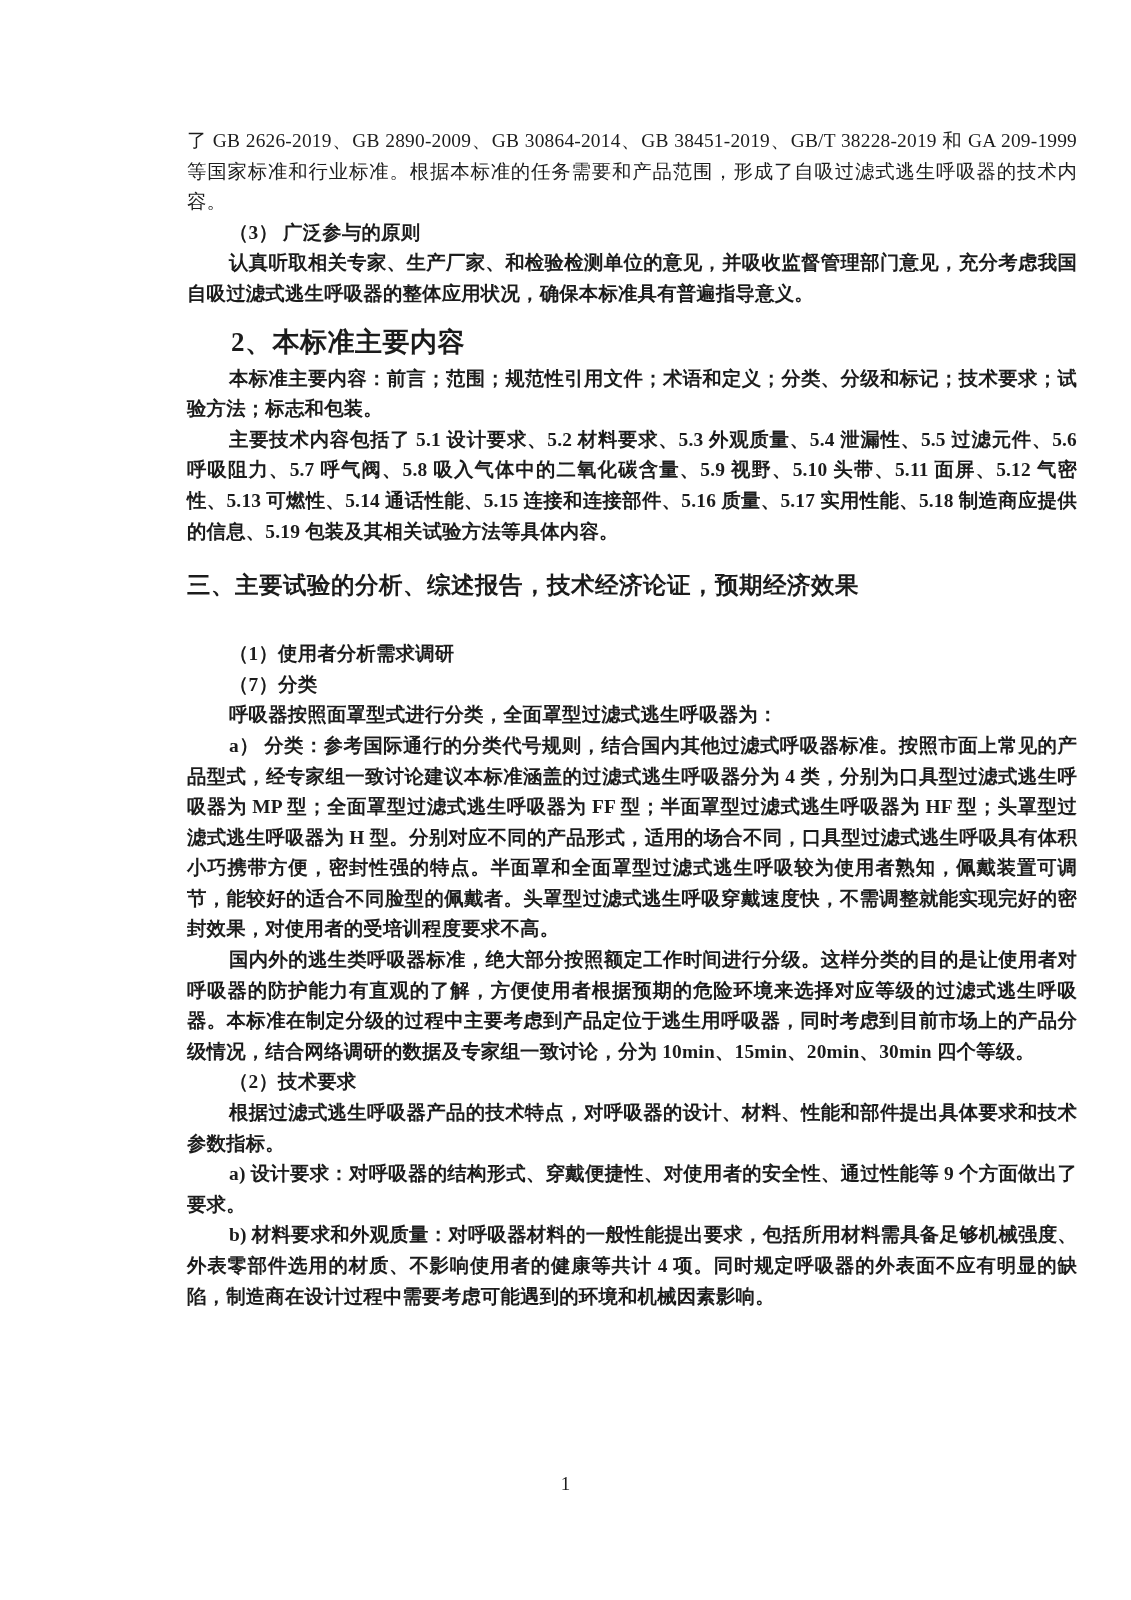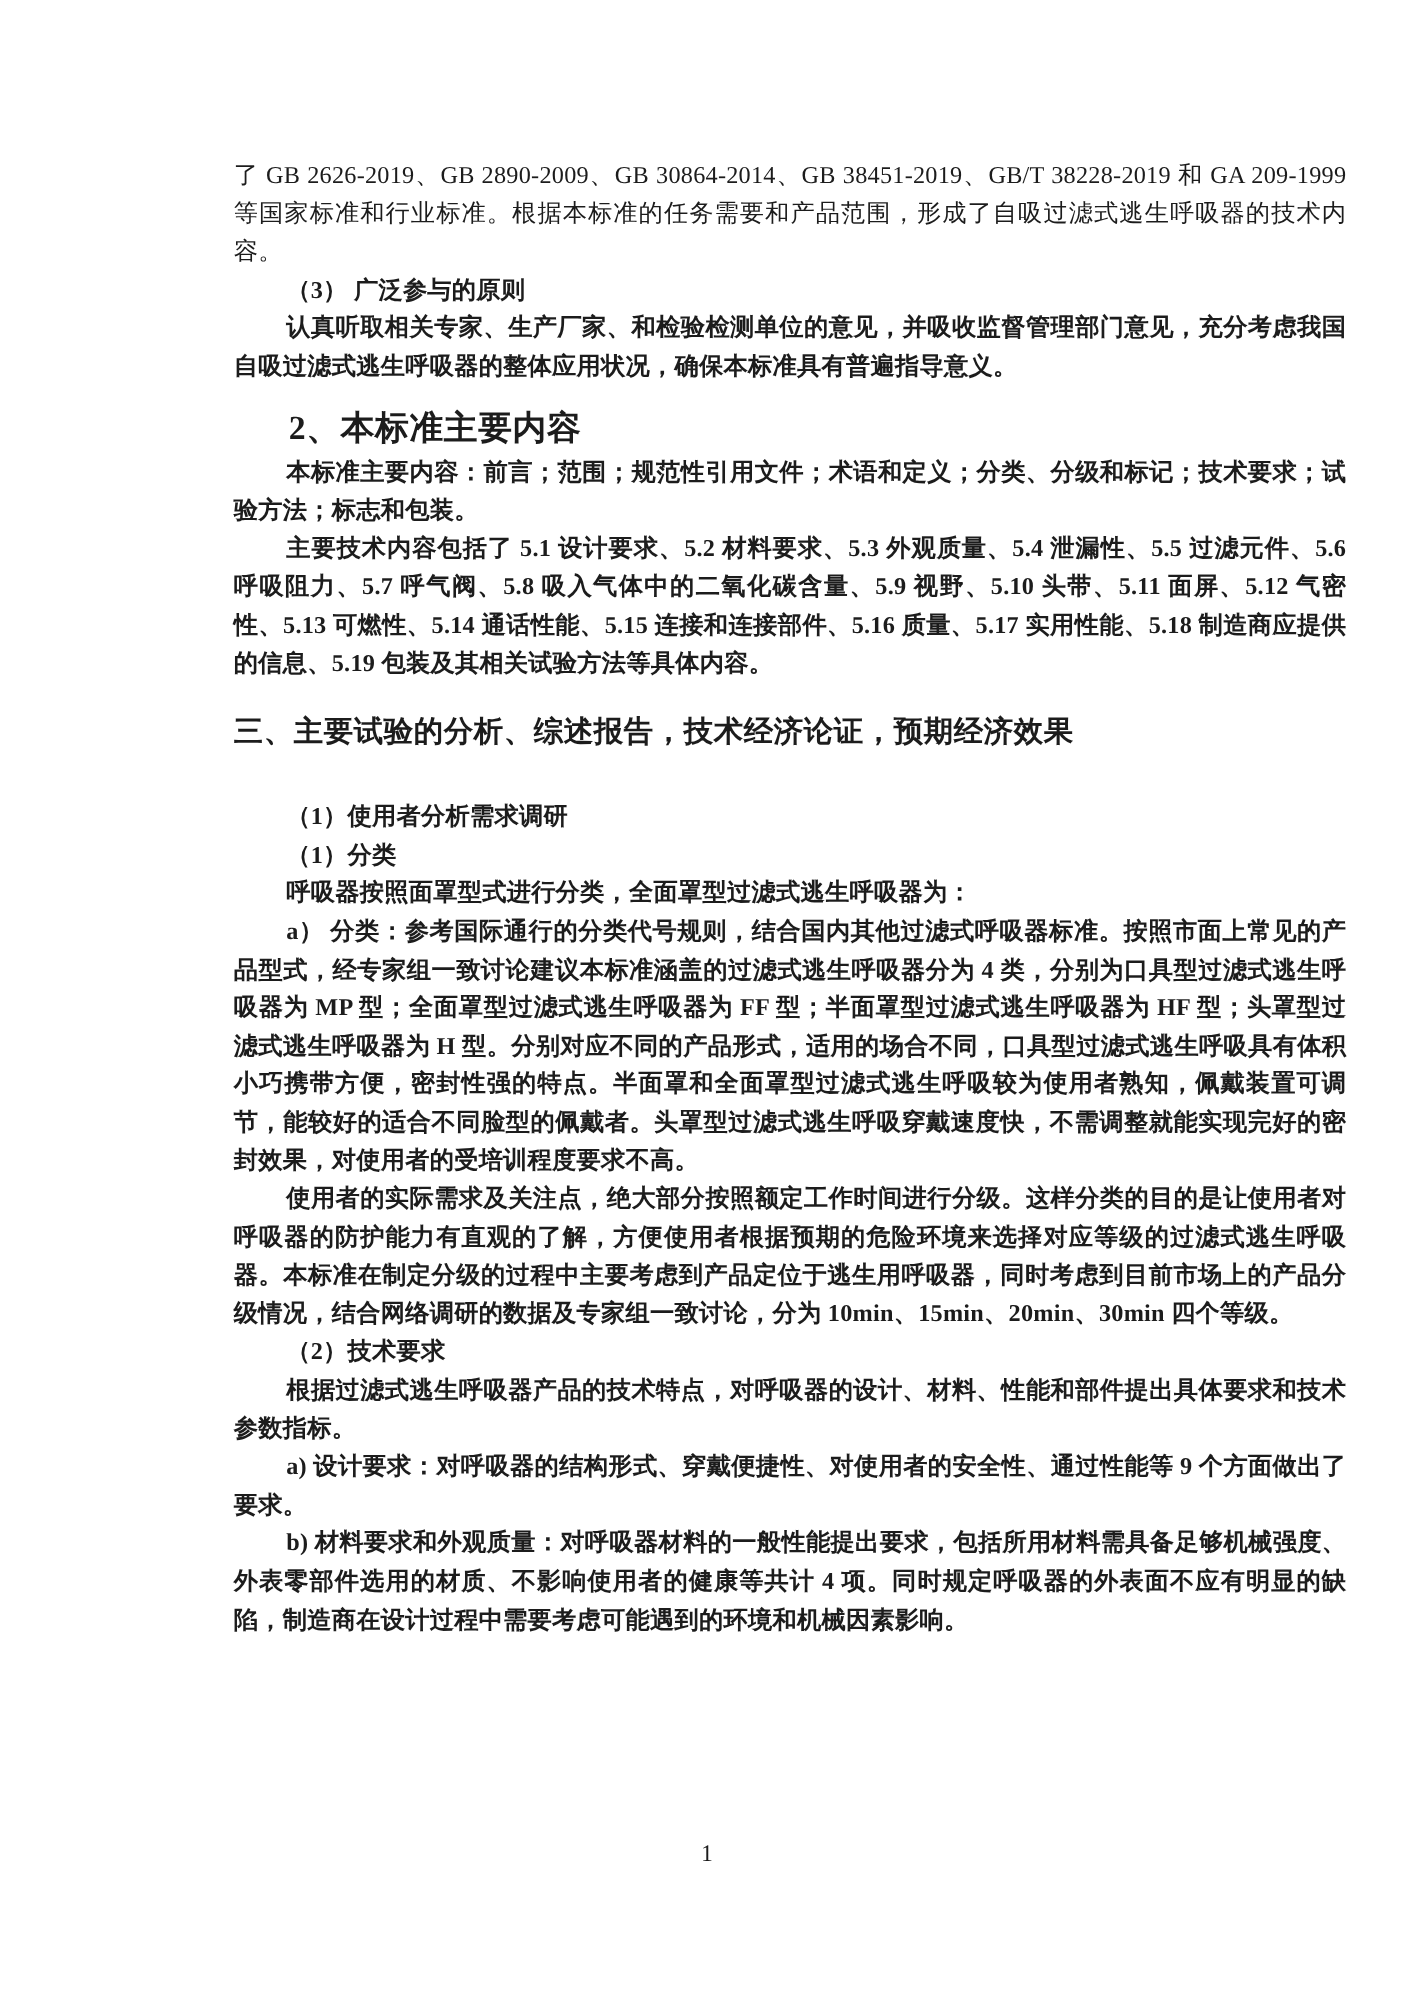--- a/index.html
+++ b/index.html
@@ -66,23 +66,23 @@
 <div class="page">
   <div class="content">
     <p class="p">了 GB 2626-2019、GB 2890-2009、GB 30864-2014、GB 38451-2019、GB/T 38228-2019 和 GA 209-1999 等国家标准和行业标准。根据本标准的任务需要和产品范围，形成了自吸过滤式逃生呼吸器的技术内容。</p>
     <p class="p ti">（3） 广泛参与的原则</p>
     <p class="p ti">认真听取相关专家、生产厂家、和检验检测单位的意见，并吸收监督管理部门意见，充分考虑我国自吸过滤式逃生呼吸器的整体应用状况，确保本标准具有普遍指导意义。</p>
     <h3 class="h2">2、本标准主要内容</h3>
     <p class="p ti">本标准主要内容：前言；范围；规范性引用文件；术语和定义；分类、分级和标记；技术要求；试验方法；标志和包装。</p>
     <p class="p ti">主要技术内容包括了 5.1 设计要求、5.2 材料要求、5.3 外观质量、5.4 泄漏性、5.5 过滤元件、5.6 呼吸阻力、5.7 呼气阀、5.8 吸入气体中的二氧化碳含量、5.9 视野、5.10 头带、5.11 面屏、5.12 气密性、5.13 可燃性、5.14 通话性能、5.15 连接和连接部件、5.16 质量、5.17 实用性能、5.18 制造商应提供的信息、5.19 包装及其相关试验方法等具体内容。</p>
     <h2 class="h1">三、主要试验的分析、综述报告，技术经济论证，预期经济效果</h2>
     <p class="p ti">（1）使用者分析需求调研</p>
-    <p class="p ti">（1）分类</p>
+    <p class="p ti">（7）分类</p>
     <p class="p ti">呼吸器按照面罩型式进行分类，全面罩型过滤式逃生呼吸器为：</p>
     <p class="p ti">a） 分类：参考国际通行的分类代号规则，结合国内其他过滤式呼吸器标准。按照市面上常见的产品型式，经专家组一致讨论建议本标准涵盖的过滤式逃生呼吸器分为 4 类，分别为口具型过滤式逃生呼吸器为 MP 型；全面罩型过滤式逃生呼吸器为 FF 型；半面罩型过滤式逃生呼吸器为 HF 型；头罩型过滤式逃生呼吸器为 H 型。分别对应不同的产品形式，适用的场合不同，口具型过滤式逃生呼吸具有体积小巧携带方便，密封性强的特点。半面罩和全面罩型过滤式逃生呼吸较为使用者熟知，佩戴装置可调节，能较好的适合不同脸型的佩戴者。头罩型过滤式逃生呼吸穿戴速度快，不需调整就能实现完好的密封效果，对使用者的受培训程度要求不高。</p>
-    <p class="p ti">使用者的实际需求及关注点，绝大部分按照额定工作时间进行分级。这样分类的目的是让使用者对呼吸器的防护能力有直观的了解，方便使用者根据预期的危险环境来选择对应等级的过滤式逃生呼吸器。本标准在制定分级的过程中主要考虑到产品定位于逃生用呼吸器，同时考虑到目前市场上的产品分级情况，结合网络调研的数据及专家组一致讨论，分为 10min、15min、20min、30min 四个等级。</p>
+    <p class="p ti">国内外的逃生类呼吸器标准，绝大部分按照额定工作时间进行分级。这样分类的目的是让使用者对呼吸器的防护能力有直观的了解，方便使用者根据预期的危险环境来选择对应等级的过滤式逃生呼吸器。本标准在制定分级的过程中主要考虑到产品定位于逃生用呼吸器，同时考虑到目前市场上的产品分级情况，结合网络调研的数据及专家组一致讨论，分为 10min、15min、20min、30min 四个等级。</p>
     <p class="p ti">（2）技术要求</p>
     <p class="p ti">根据过滤式逃生呼吸器产品的技术特点，对呼吸器的设计、材料、性能和部件提出具体要求和技术参数指标。</p>
     <p class="p ti">a) 设计要求：对呼吸器的结构形式、穿戴便捷性、对使用者的安全性、通过性能等 9 个方面做出了要求。</p>
     <p class="p ti">b) 材料要求和外观质量：对呼吸器材料的一般性能提出要求，包括所用材料需具备足够机械强度、外表零部件选用的材质、不影响使用者的健康等共计 4 项。同时规定呼吸器的外表面不应有明显的缺陷，制造商在设计过程中需要考虑可能遇到的环境和机械因素影响。</p>
   </div>
   <div class="footer">1</div>
 </div>
 
 </body></html>

